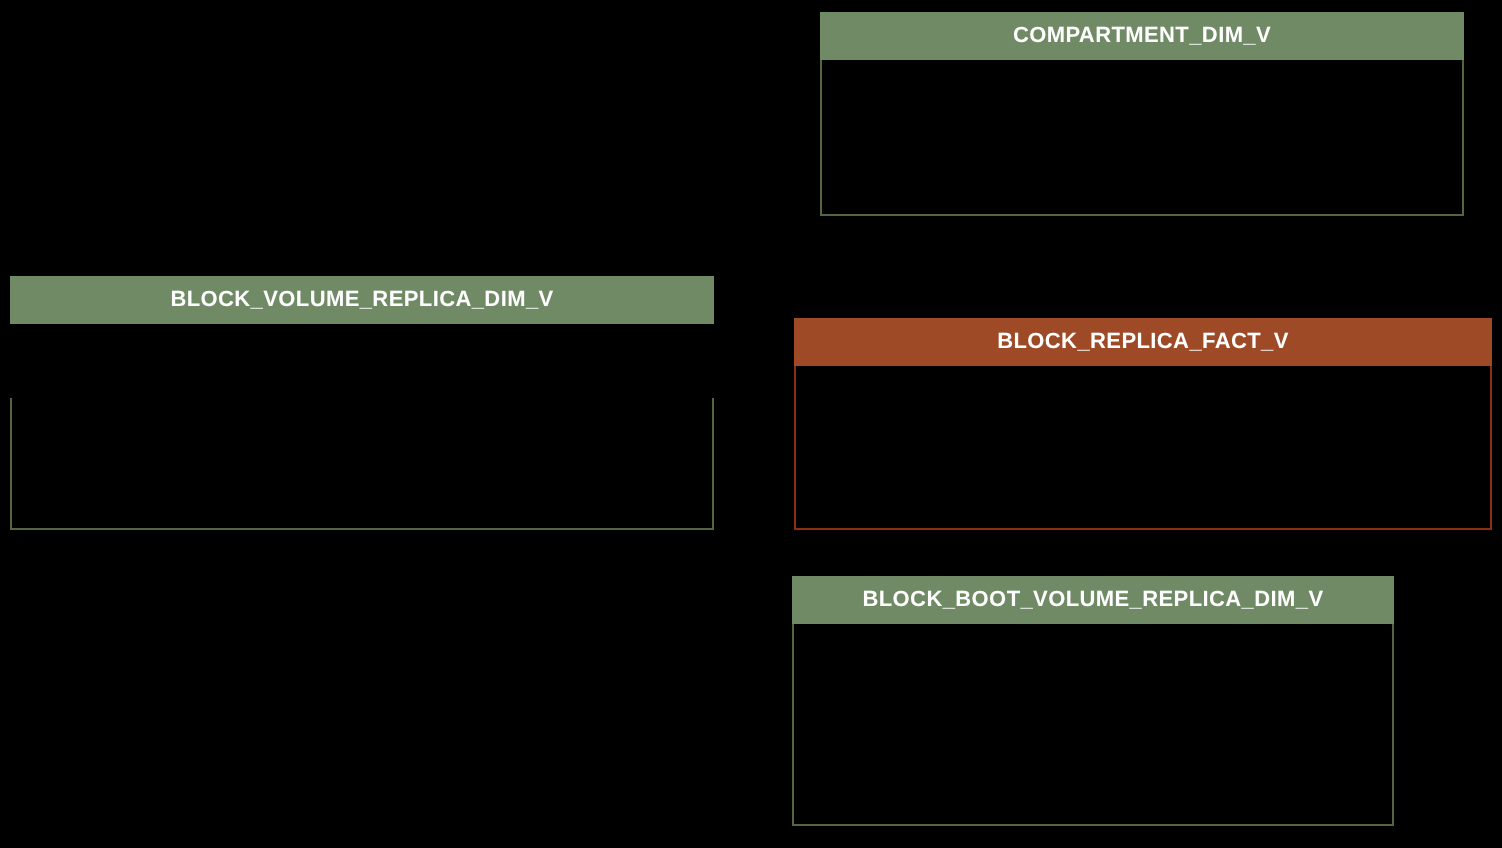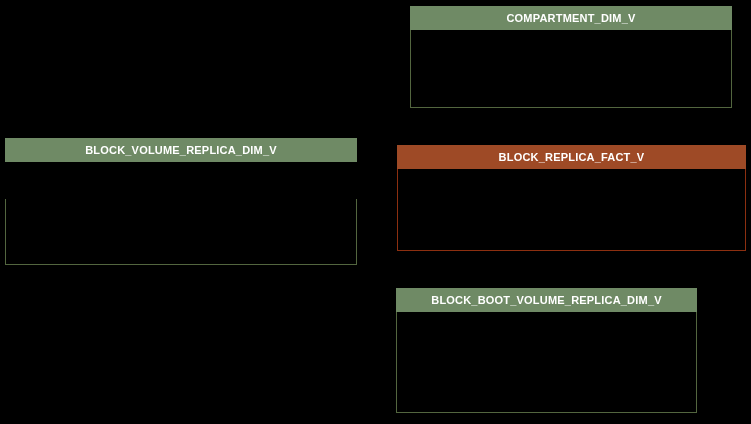--- a/index.html
+++ b/index.html
@@ -56,21 +56,21 @@
   <div class="entity theme-green" style="left: 410px; top: 6px; width: 322px; height: 102px;">
     <div class="entity-header">COMPARTMENT_DIM_V</div>
     <div class="entity-body"></div>
   </div>
 
   <div class="entity theme-green" style="left: 5px; top: 138px; width: 352px; height: 127px; gap: 37px;">
     <div class="entity-header">BLOCK_VOLUME_REPLICA_DIM_V</div>
     <div class="entity-body"></div>
   </div>
 
-  <div class="entity theme-orange" style="left: 397px; top: 145px; width: 349px; height: 106px; align-items: flex-end;">
+  <div class="entity theme-orange" style="left: 397px; top: 159px; width: 349px; height: 106px; align-items: flex-end;">
     <div class="entity-header">BLOCK_REPLICA_FACT_V</div>
     <div class="entity-body"></div>
   </div>
 
   <div class="entity theme-green" style="left: 396px; top: 288px; width: 301px; height: 125px;">
     <div class="entity-header">BLOCK_BOOT_VOLUME_REPLICA_DIM_V</div>
     <div class="entity-body"></div>
   </div>
 
 </div>

